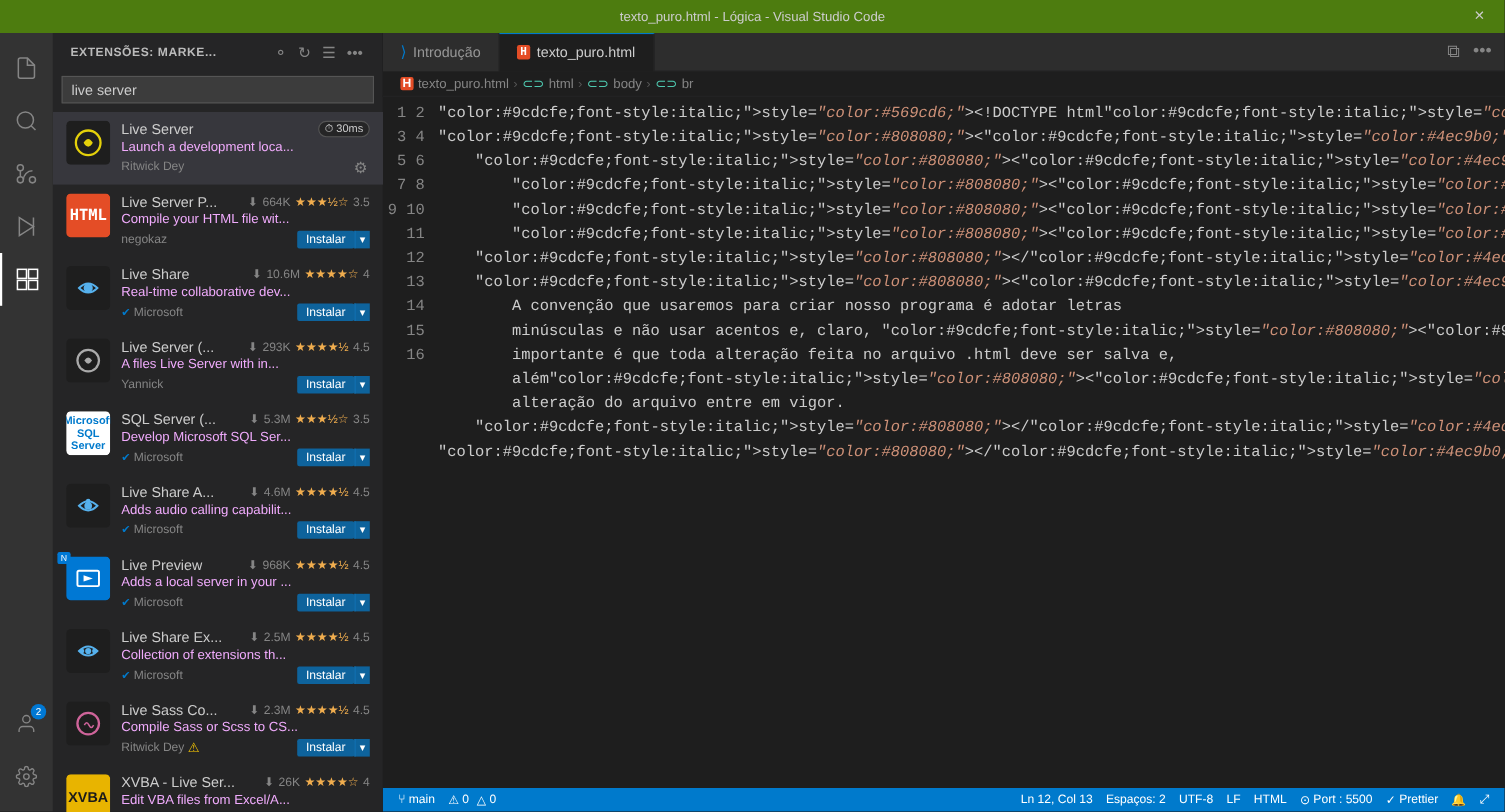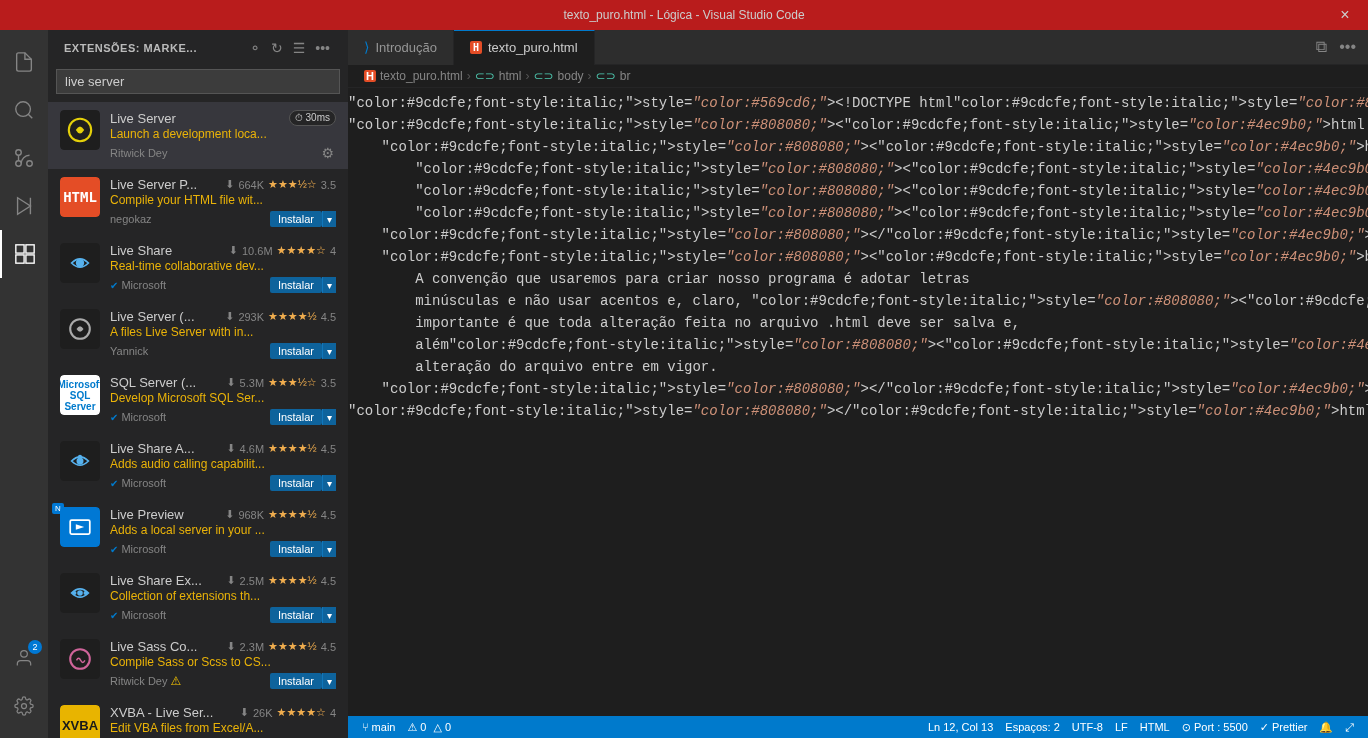--- a/index.html
+++ b/index.html
@@ -1,20 +1,20 @@
 <!DOCTYPE html>
 <html><head>
   <meta charset="utf-8">
   <style>
     * { margin: 0; padding: 0; box-sizing: border-box; }
     body { font-family: 'Segoe UI', Tahoma, Geneva, Verdana, sans-serif; background: #1e1e1e; color: #cccccc; height: 738px; width: 1368px; overflow: hidden; display: flex; flex-direction: column; }
 
     
     .title-bar {
-      background: #b91c1c;
+      background: #4d7c0f;
       height: 30px;
       display: flex;
       align-items: center;
       justify-content: center;
       position: relative;
       flex-shrink: 0;
     }
     .title-bar-text {
       font-size: 12px;
       color: #cccccc;
@@ -182,21 +182,21 @@
     .ext-meta {
       display: flex;
       align-items: flex-end;
       gap: 4px;
       font-size: 11px;
       color: #858585;
       flex-shrink: 0;
     }
     .ext-desc {
       font-size: 12px;
-      color: #eab308;
+      color: #f0abfc;
       white-space: nowrap;
       overflow: hidden;
       text-overflow: ellipsis;
       margin-top: 1px;
     }
     .ext-footer {
       display: flex;
       align-items: center;
       justify-content: space-between;
       margin-top: 4px;
@@ -785,20 +785,37 @@
         <span>body</span>
       </div>
       <span class="breadcrumb-sep">›</span>
       <div class="breadcrumb-item">
         <span style="color:#4ec9b0;">⊂⊃</span>
         <span>br</span>
       </div>
     </div>
 
     <div class="code-editor">
+      <div class="line-numbers" id="line-nums">1
+2
+3
+4
+5
+6
+7
+8
+9
+10
+11
+12
+13
+14
+15
+16
+</div>
       <div class="code-content" id="code-content"><span <span="" style="&lt;span">"color:#9cdcfe;font-style:italic;"</span>&gt;style=<span style="color:#ce9178;font-style:italic;">"color:#569cd6;"</span>&gt;&lt;!DOCTYPE html<span <span="" style="&lt;span">"color:#9cdcfe;font-style:italic;"</span>&gt;style=<span style="color:#ce9178;font-style:italic;">"color:#808080;"</span>&gt;&gt;
 <span <span="" style="&lt;span">"color:#9cdcfe;font-style:italic;"</span>&gt;style=<span style="color:#ce9178;font-style:italic;">"color:#808080;"</span>&gt;&lt;<span <span="" style="&lt;span">"color:#9cdcfe;font-style:italic;"</span>&gt;style=<span style="color:#ce9178;font-style:italic;">"color:#4ec9b0;"</span>&gt;html &gt;lang=&gt;style=&gt;&gt;
     <span <span="" style="&lt;span">"color:#9cdcfe;font-style:italic;"</span>&gt;style=<span style="color:#ce9178;font-style:italic;">"color:#808080;"</span>&gt;&lt;<span <span="" style="&lt;span">"color:#9cdcfe;font-style:italic;"</span>&gt;style=<span style="color:#ce9178;font-style:italic;">"color:#4ec9b0;"</span>&gt;head&gt;style=&gt;&gt;
         <span <span="" style="&lt;span">"color:#9cdcfe;font-style:italic;"</span>&gt;style=<span style="color:#ce9178;font-style:italic;">"color:#808080;"</span>&gt;&lt;<span <span="" style="&lt;span">"color:#9cdcfe;font-style:italic;"</span>&gt;style=<span style="color:#ce9178;font-style:italic;">"color:#4ec9b0;"</span>&gt;meta &gt;charset=&gt;style=&gt; /&gt;
         <span <span="" style="&lt;span">"color:#9cdcfe;font-style:italic;"</span>&gt;style=<span style="color:#ce9178;font-style:italic;">"color:#808080;"</span>&gt;&lt;<span <span="" style="&lt;span">"color:#9cdcfe;font-style:italic;"</span>&gt;style=<span style="color:#ce9178;font-style:italic;">"color:#4ec9b0;"</span>&gt;meta &gt;name= &gt;content==&gt; /&gt;
         <span <span="" style="&lt;span">"color:#9cdcfe;font-style:italic;"</span>&gt;style=<span style="color:#ce9178;font-style:italic;">"color:#808080;"</span>&gt;&lt;<span <span="" style="&lt;span">"color:#9cdcfe;font-style:italic;"</span>&gt;style=<span style="color:#ce9178;font-style:italic;">"color:#4ec9b0;"</span>&gt;title&gt;style=&gt;&gt;Texto Puro&gt;style=&gt;&lt;/&gt;style=&gt;title&gt;style=&gt;&gt;
     <span <span="" style="&lt;span">"color:#9cdcfe;font-style:italic;"</span>&gt;style=<span style="color:#ce9178;font-style:italic;">"color:#808080;"</span>&gt;&lt;/<span <span="" style="&lt;span">"color:#9cdcfe;font-style:italic;"</span>&gt;style=<span style="color:#ce9178;font-style:italic;">"color:#4ec9b0;"</span>&gt;head&gt;style=&gt;&gt;
     <span <span="" style="&lt;span">"color:#9cdcfe;font-style:italic;"</span>&gt;style=<span style="color:#ce9178;font-style:italic;">"color:#808080;"</span>&gt;&lt;<span <span="" style="&lt;span">"color:#9cdcfe;font-style:italic;"</span>&gt;style=<span style="color:#ce9178;font-style:italic;">"color:#4ec9b0;"</span>&gt;body&gt;style=&gt;&gt;
         A convenção que usaremos para criar nosso programa é adotar letras
         minúsculas e não usar acentos e, claro, <span <span="" style="&lt;span">"color:#9cdcfe;font-style:italic;"</span>&gt;style=<span style="color:#ce9178;font-style:italic;">"color:#808080;"</span>&gt;&lt;<span <span="" style="&lt;span">"color:#9cdcfe;font-style:italic;"</span>&gt;style=&gt;br&gt;style=&gt;&gt;usar a extensão .html. Outro ponto

